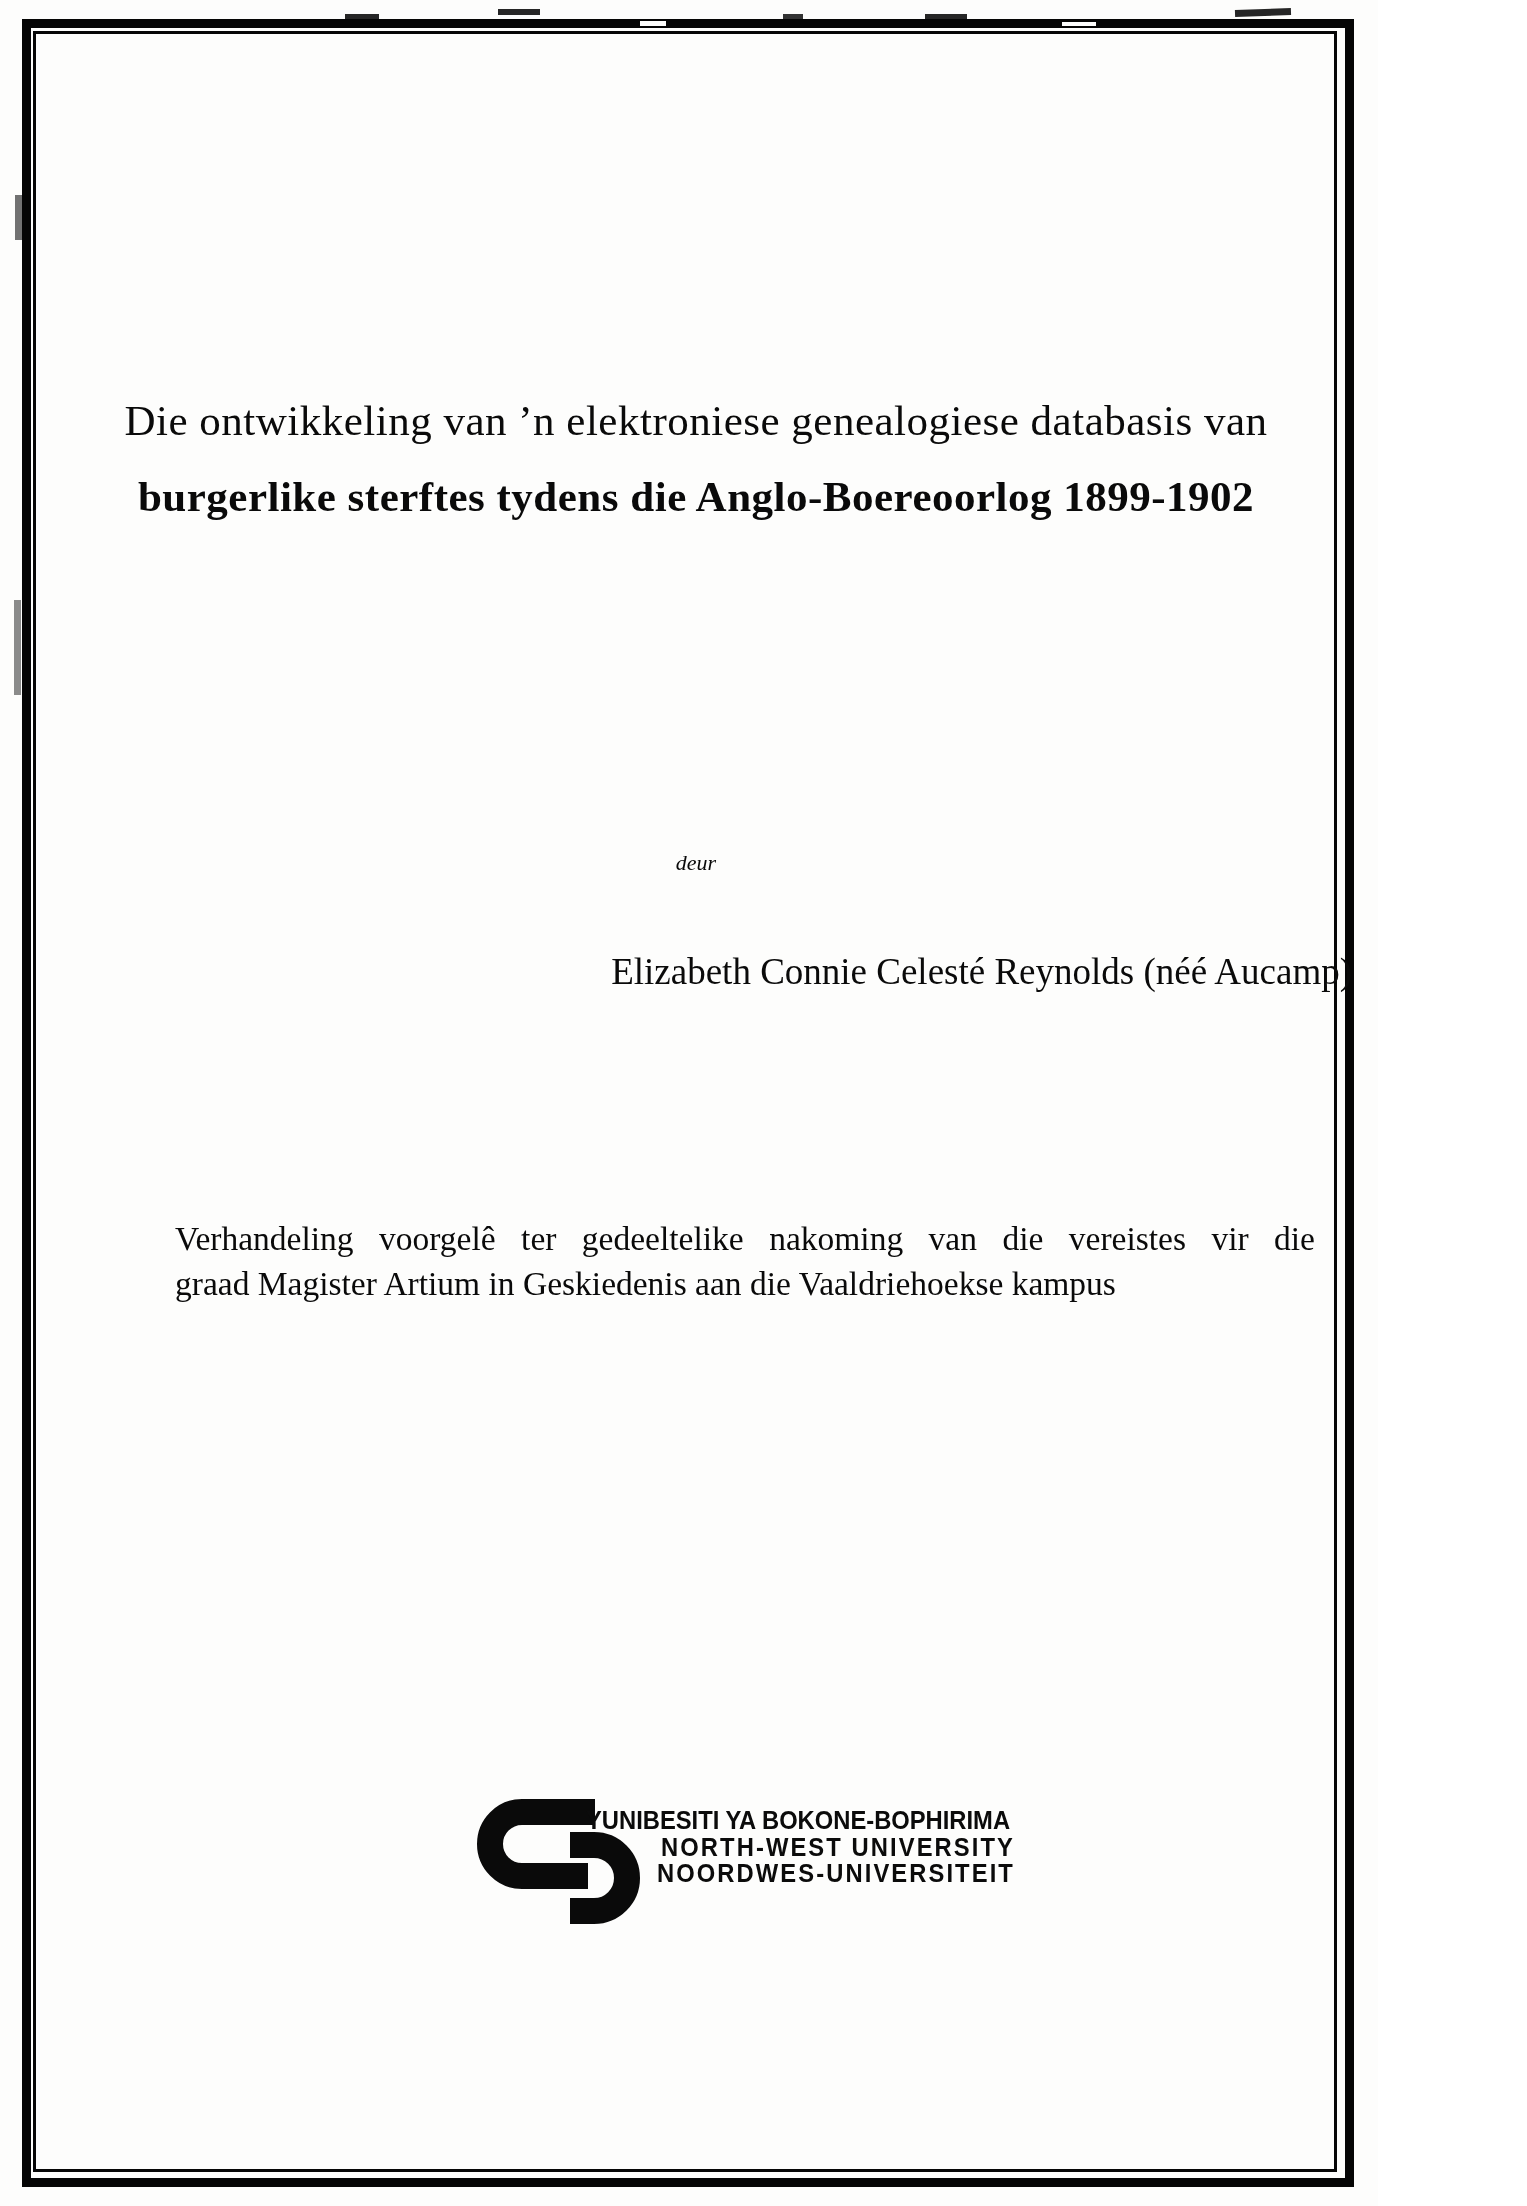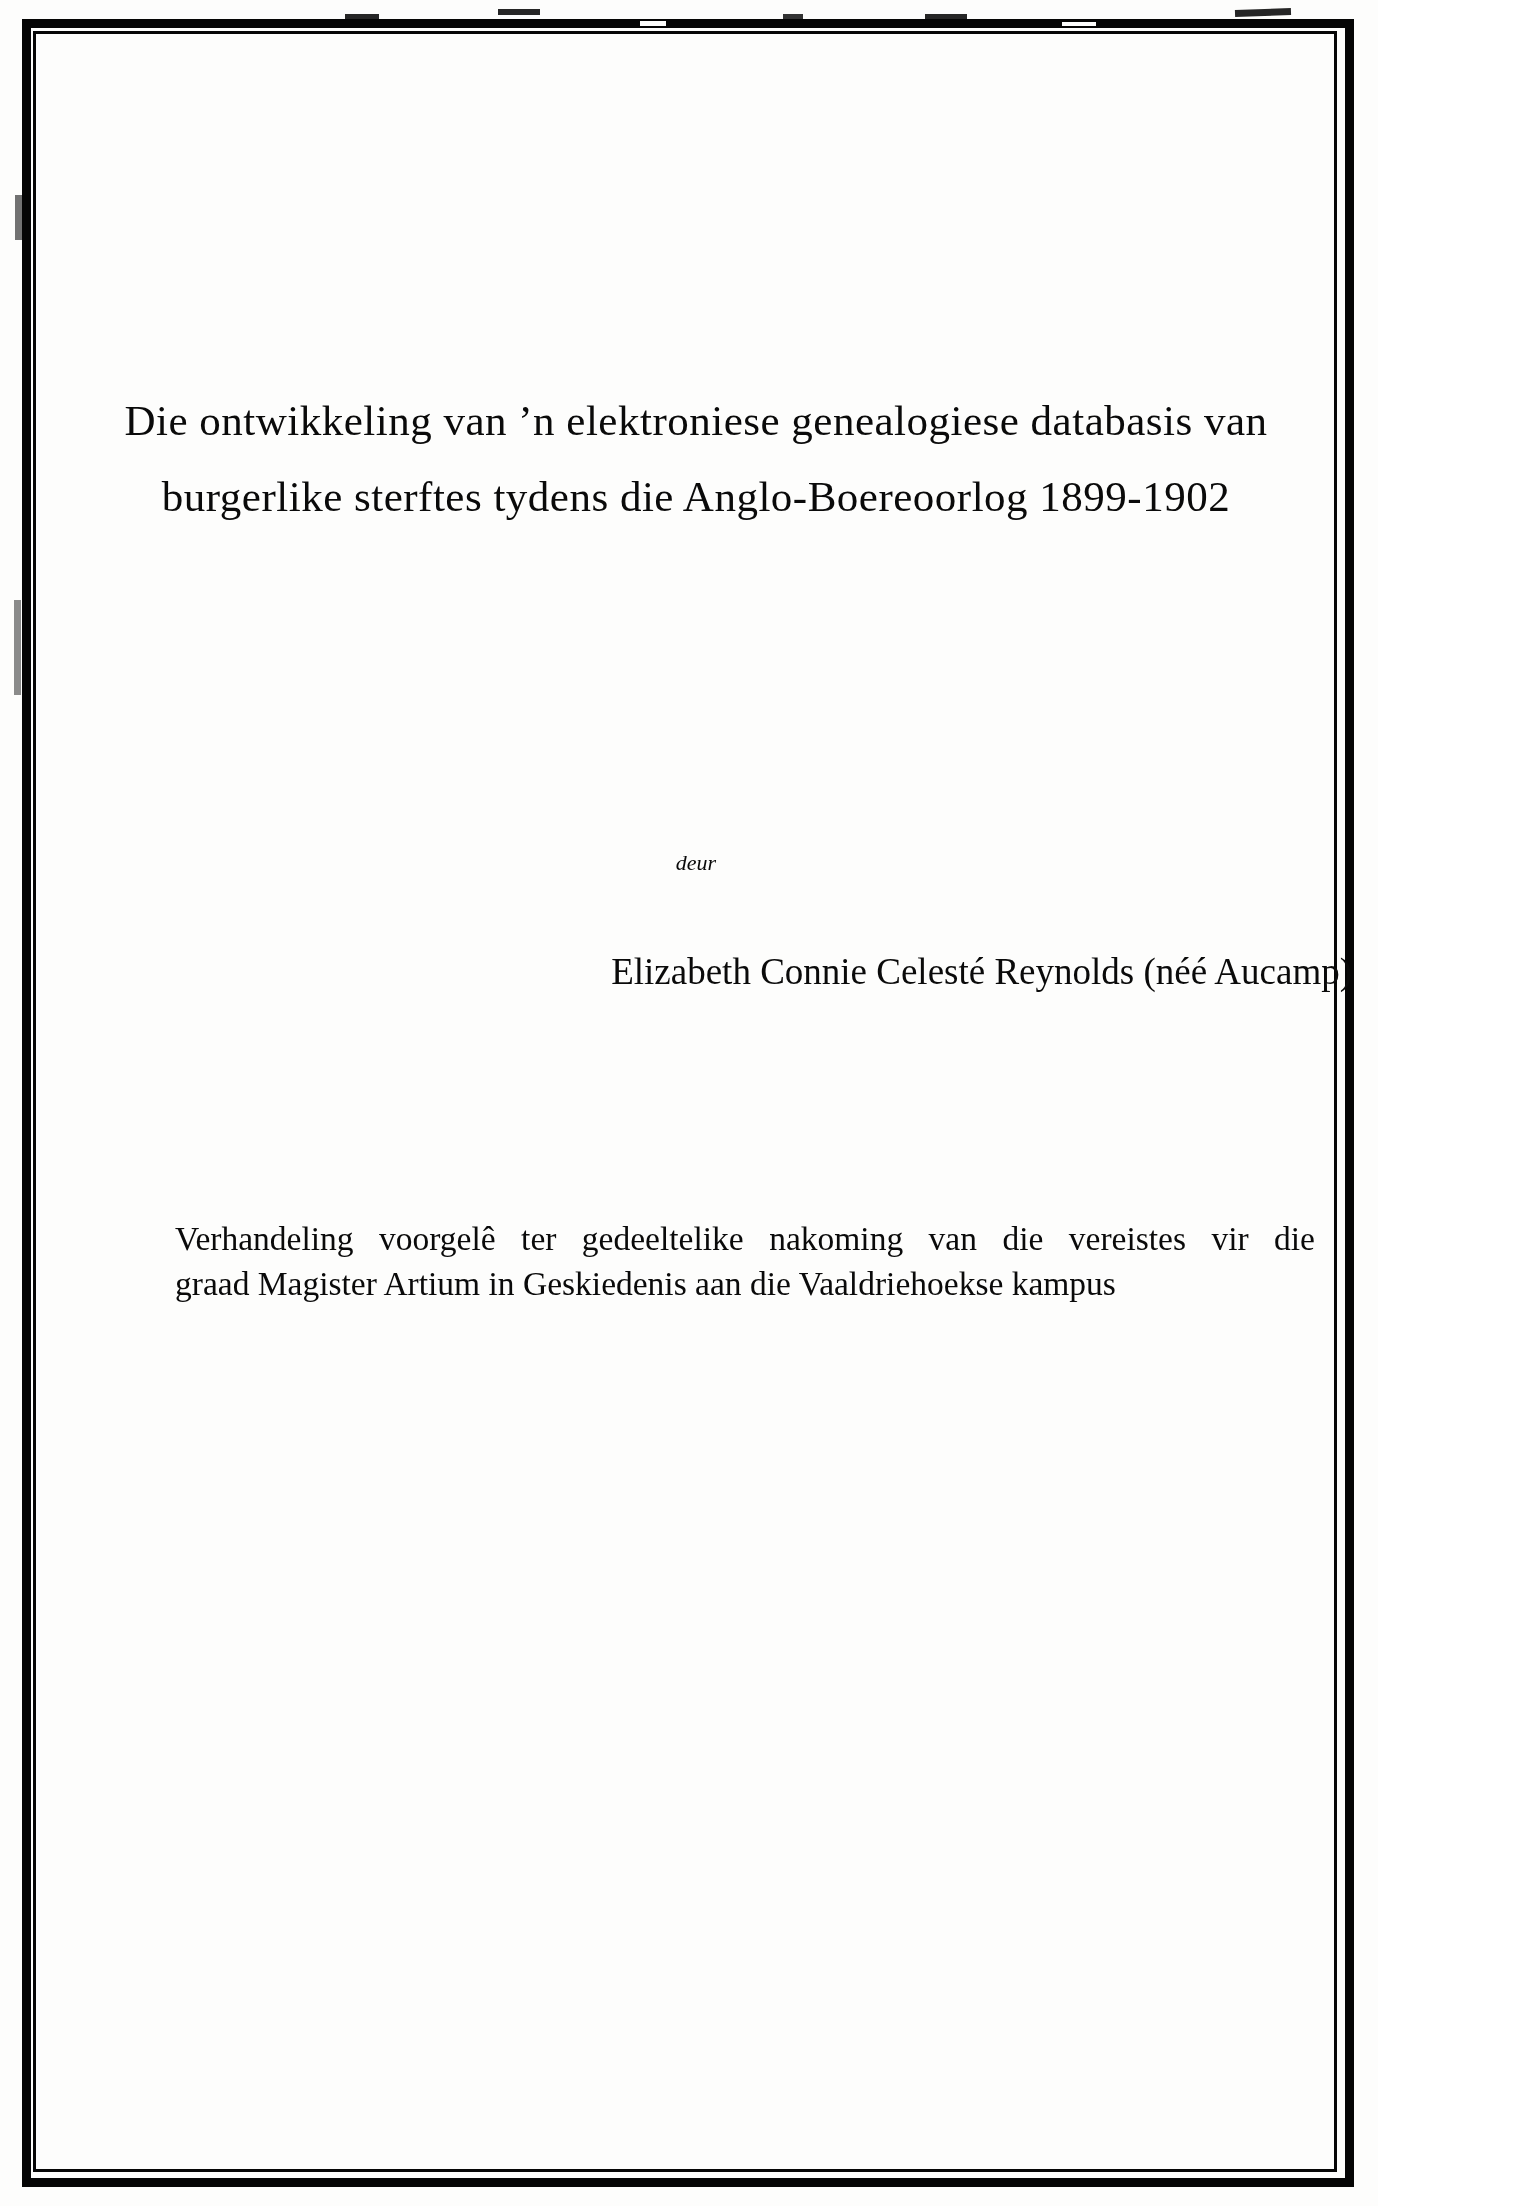--- a/index.html
+++ b/index.html
@@ -15,21 +15,21 @@
     position:absolute;left:22px;top:19px;right:24px;bottom:19px;
     border:9px solid #050505;
   }
   .frame-inner{
     position:absolute;left:33px;top:31px;right:41px;bottom:34px;
     border:3px solid #060606;
   }
   .centered{position:absolute;left:40px;right:26px;text-align:center;}
   .title-line{font-size:43px;letter-spacing:0.5px;}
   .title-1{top:396px;}
-  .title-2{top:472px;}
+  .title-2{top:472px;font-weight:bold;}
   .byline{top:850px;font-size:22px;font-style:italic;}
   .author{top:950px;font-size:37px;text-align:right;}
   .statement{
     position:absolute;left:175px;top:1216px;width:1140px;
     font-size:33.5px;line-height:45px;
   }
   .statement .just{text-align:justify;text-align-last:justify;}
   .statement .ital{}
   .credits{
     position:absolute;left:190px;top:1638px;
@@ -76,14 +76,23 @@
 
   <div class="centered byline">deur</div>
   <div class="centered author">Elizabeth Connie Celesté Reynolds (néé Aucamp)</div>
 
   <div class="statement">
     <div class="just">Verhandeling voorgelê ter gedeeltelike nakoming van die vereistes vir die</div>
     <div><span>graad </span><span class="ital">Magister Artium</span><span> in Geskiedenis aan die Vaaldriehoekse kampus</span></div>
   </div>
 
 
+  <div class="logo">
+    <svg class="logo-mark" width="198" height="132" viewBox="0 0 198 132" xmlns="http://www.w3.org/2000/svg">
+      <path d="M 137 14 H 64 A 32 32 0 0 0 64 78 H 130" fill="none" stroke="#0a0a0a" stroke-width="26"></path>
+      <path d="M 112 47 H 136 A 33 33 0 0 1 136 113 H 112" fill="none" stroke="#0a0a0a" stroke-width="26"></path>
+    </svg>
+    <div class="logo-line logo-l1">YUNIBESITI YA BOKONE-BOPHIRIMA</div>
+    <div class="logo-line logo-l2">NORTH-WEST UNIVERSITY</div>
+    <div class="logo-line logo-l3">NOORDWES-UNIVERSITEIT</div>
+  </div>
 
 </div>
 
 </body></html>

